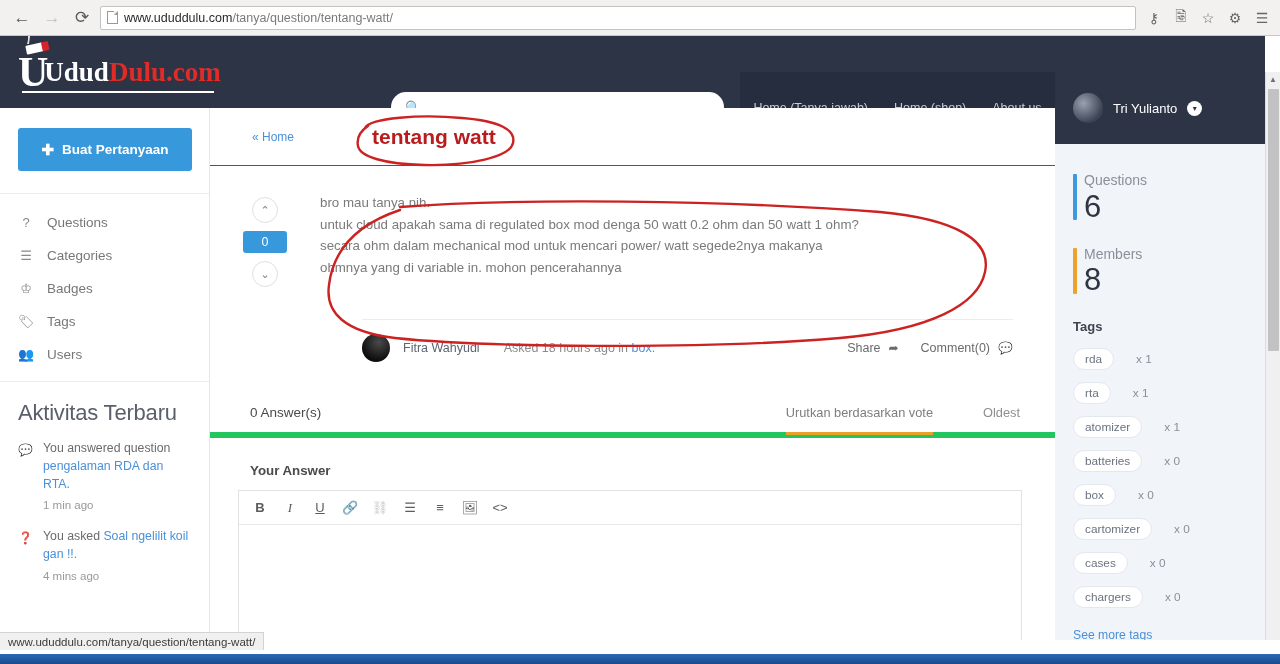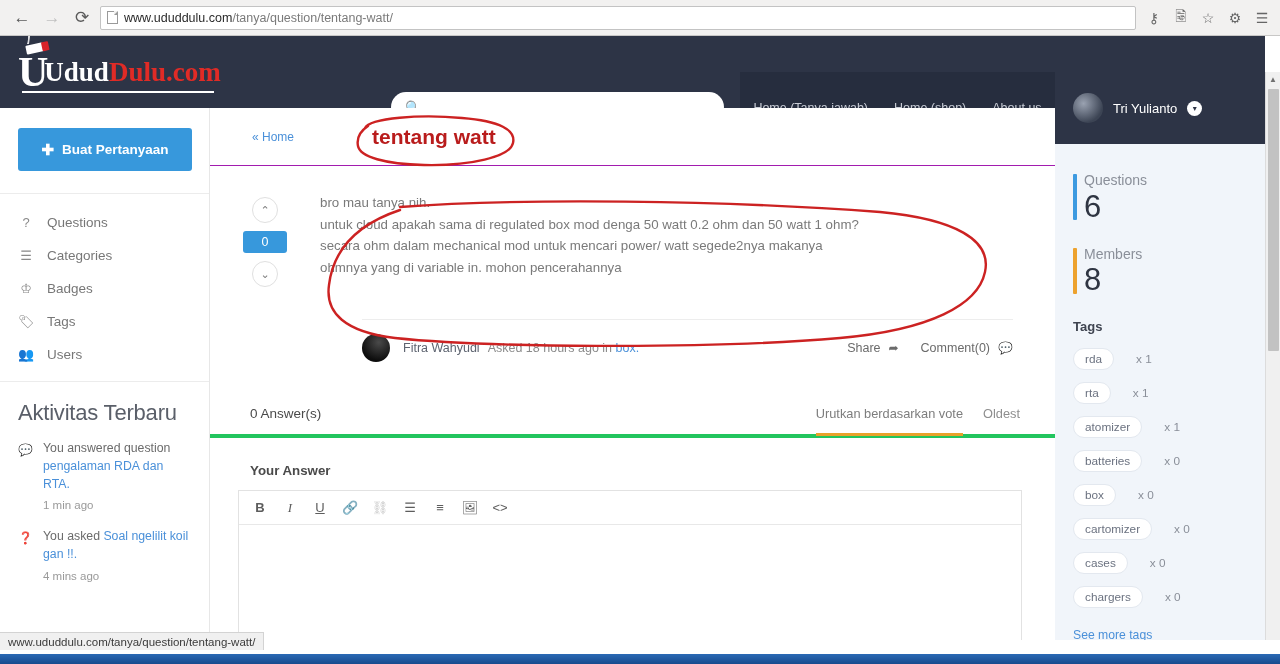--- a/index.html
+++ b/index.html
@@ -170,33 +170,33 @@
 
   .q-meta-sep { margin: 32px 42px 0 152px; border-top: 1px solid #ededed; }
   .q-meta {
     display: flex; align-items: center; padding: 14px 42px 0 152px;
   }
   .author-av {
     width: 28px; height: 28px; border-radius: 50%;
     background: radial-gradient(circle at 60% 30%, #4a4a4a, #0d0d0d 70%);
     flex: none; margin-right: 13px;
   }
-  .author-name { font-size: 12.5px; color: #5e6470; margin-right: 8px; }
+  .author-name { font-size: 12.5px; color: #5e6470; margin-right: 24px; }
   .asked-txt { font-size: 12.5px; color: #8b8b8b; }
   .asked-txt a { color: #4a90d9; text-decoration: none; }
   .meta-right { margin-left: auto; display: flex; align-items: center; gap: 8px; }
   .meta-act { font-size: 12.5px; color: #6b6b6b; cursor: pointer; }
   .meta-ico { color: #6b6b6b; font-size: 12px; margin-right: 14px; }
 
   .answers-bar {
-    margin-top: 30px; height: 46px; border-bottom: 4px solid #22c55e;
+    margin-top: 30px; height: 46px; border-bottom: 6px solid #22c55e;
     display: flex; align-items: center; padding: 0 35px 0 40px;
   }
   .answers-count { font-size: 13.5px; color: #4a4a4a; }
-  .sort-tabs { margin-left: auto; display: flex; gap: 20px; align-items: flex-end; height: 46px; }
+  .sort-tabs { margin-left: auto; display: flex; gap: 50px; align-items: flex-end; height: 46px; }
   .sort-tab {
     font-size: 12.8px; color: #8e8e8e; cursor: pointer; padding-bottom: 12px;
     border-bottom: 3px solid transparent;
   }
   .sort-tab.active { color: #7d7d7d; border-bottom-color: #e8a22a; }
 
   .your-answer { padding: 25px 40px 12px 40px; font-size: 13.3px; color: #4a4a4a; font-weight: bold; }
   .editor {
     margin: 0 33px 0 28px; border: 1px solid #e2e2e2; background: #fff; height: 160px;
   }

